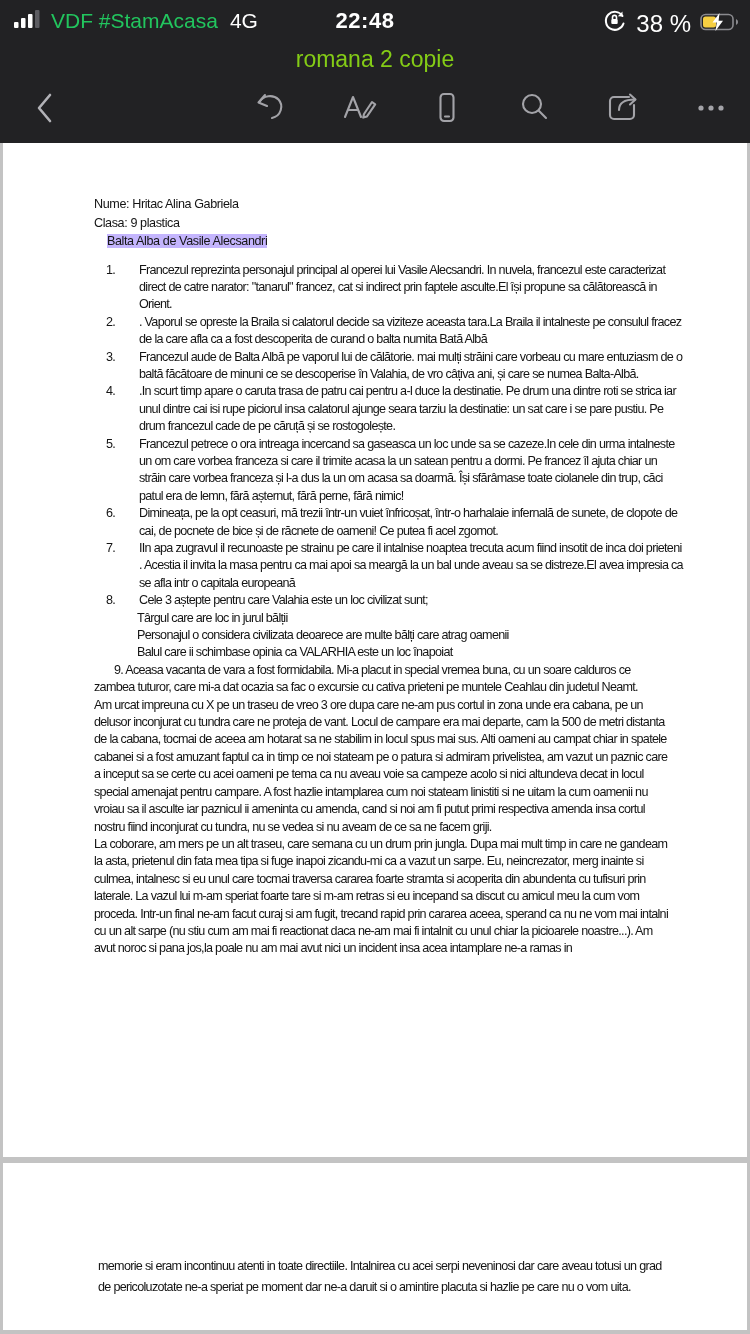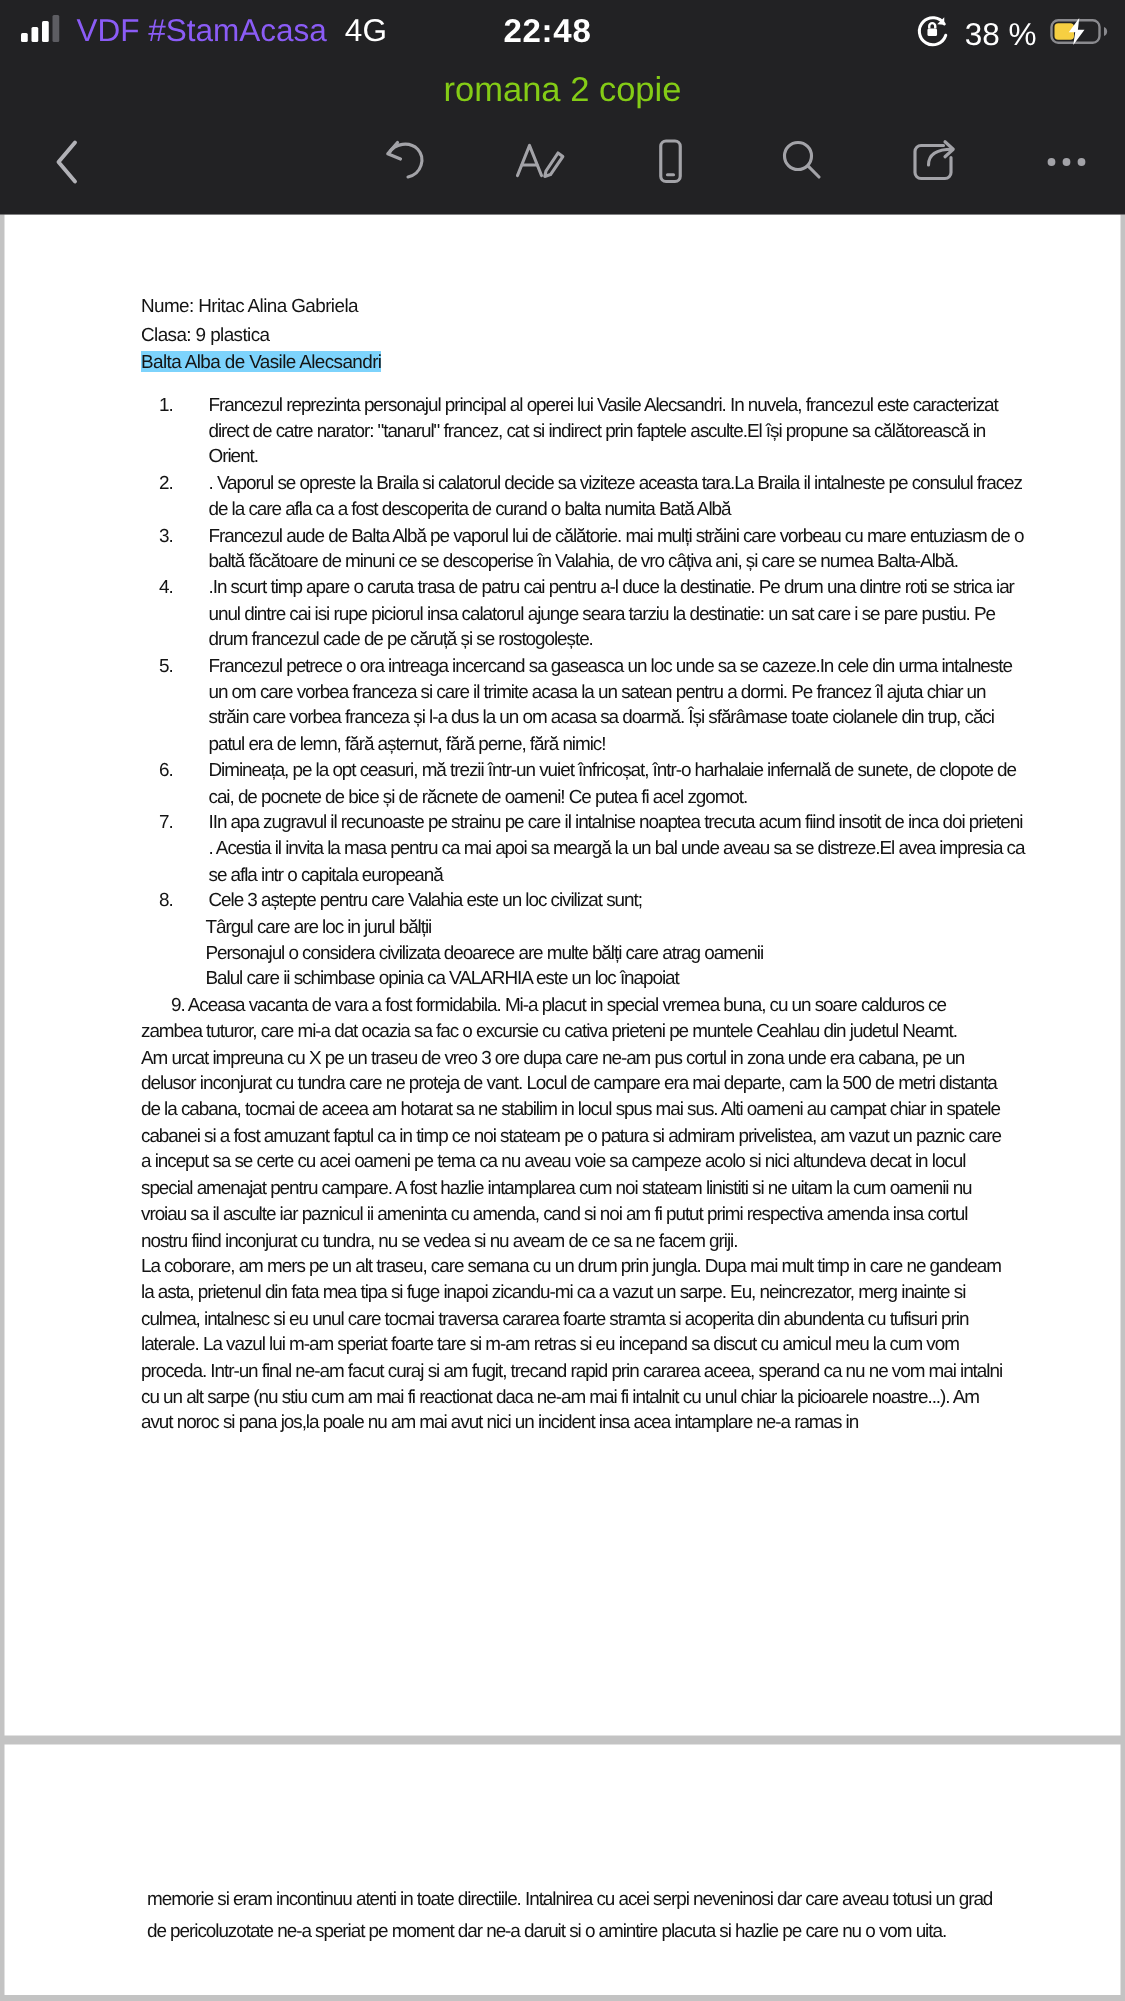--- a/index.html
+++ b/index.html
@@ -6,41 +6,41 @@
   body{
     width:750px;height:1334px;position:relative;overflow:hidden;
     background:#c3c3c3;
     font-family:"Liberation Sans", sans-serif;
     -webkit-font-smoothing:antialiased;
   }
   
   .app-header{position:absolute;top:0;left:0;width:750px;height:143px;background:#222224;z-index:5;}
   .status-bar{position:absolute;top:0;left:0;width:750px;height:44px;}
   .sb-left{position:absolute;left:14px;top:9px;display:flex;align-items:center;gap:9px;}
-  .carrier{color:#8b5cf6;font-size:21px;letter-spacing:0;}
+  .carrier{color:#22c55e;font-size:21px;letter-spacing:0;}
   .network{color:#ffffff;font-size:21px;margin-left:3px;}
   .sb-time{position:absolute;left:0;right:20px;top:8px;text-align:center;color:#ffffff;
            font-size:22px;font-weight:bold;letter-spacing:.5px;}
   .sb-right{position:absolute;right:10px;top:8px;display:flex;align-items:center;gap:9px;
-            color:#ffffff;font-size:21px;}
+            color:#ffffff;font-size:24px;}
   .doc-title{position:absolute;top:46px;left:0;width:750px;text-align:center;
              color:#84cc16;font-size:23px;}
   .toolbar{position:absolute;top:76px;left:0;width:750px;height:67px;}
   .tb-back{position:absolute;left:28px;top:14px;width:36px;height:36px;cursor:pointer;}
   .tb-icons{position:absolute;right:20px;top:13px;display:flex;align-items:center;gap:50px;}
   .tb-btn{width:38px;height:38px;display:flex;align-items:center;justify-content:center;cursor:pointer;}
   .icon-stroke{stroke:#a3a3a8;stroke-width:2.1;fill:none;stroke-linecap:round;stroke-linejoin:round;}
   
   .doc-area{position:absolute;top:143px;left:0;width:750px;height:1191px;background:#c3c3c3;}
   .page{position:absolute;left:3px;width:744px;background:#ffffff;}
   .page-1{top:0;height:1014px;}
   .page-2{top:1020px;height:167px;}
   .page-1-inner{padding:52px 0 0 91px;}
   .doc-head{font-size:12.6px;line-height:18.5px;color:#141414;letter-spacing:-0.4px;}
-  .hl{background:#7dd3fc;}
+  .hl{background:#c4b5fd;margin-left:13px;}
   .num-list{margin-top:11px;width:592px;font-size:12.6px;line-height:17.4px;
             color:#141414;letter-spacing:-0.7px;}
   .li{display:flex;}
   .li-num{flex:0 0 33px;margin-left:12px;}
   .li-txt{flex:1;}
   .subline{margin-left:43px;}
   .paras{width:578px;font-size:12.6px;line-height:17.4px;color:#141414;letter-spacing:-0.7px;}
   .paras p{margin:0;}
   .p-first{text-indent:20px;}
   .page-2-inner{padding:89px 0 0 91px;}

